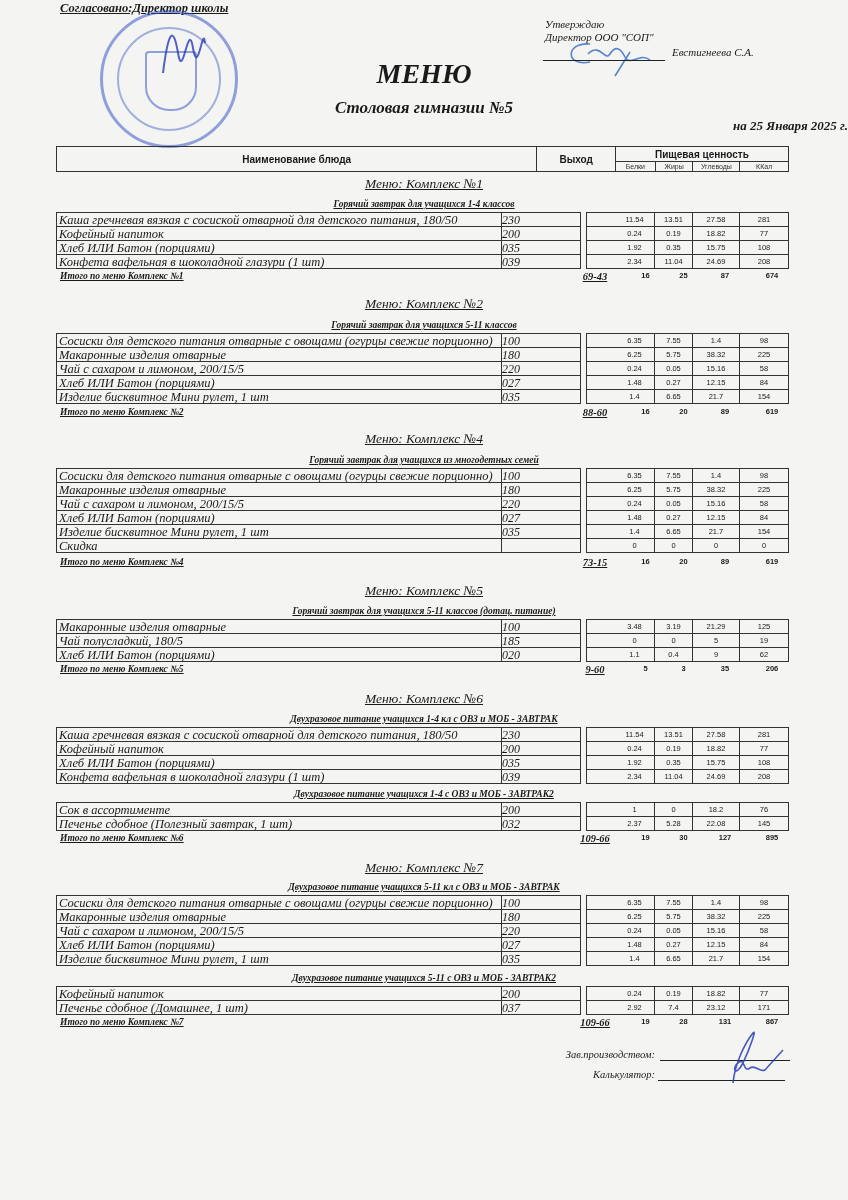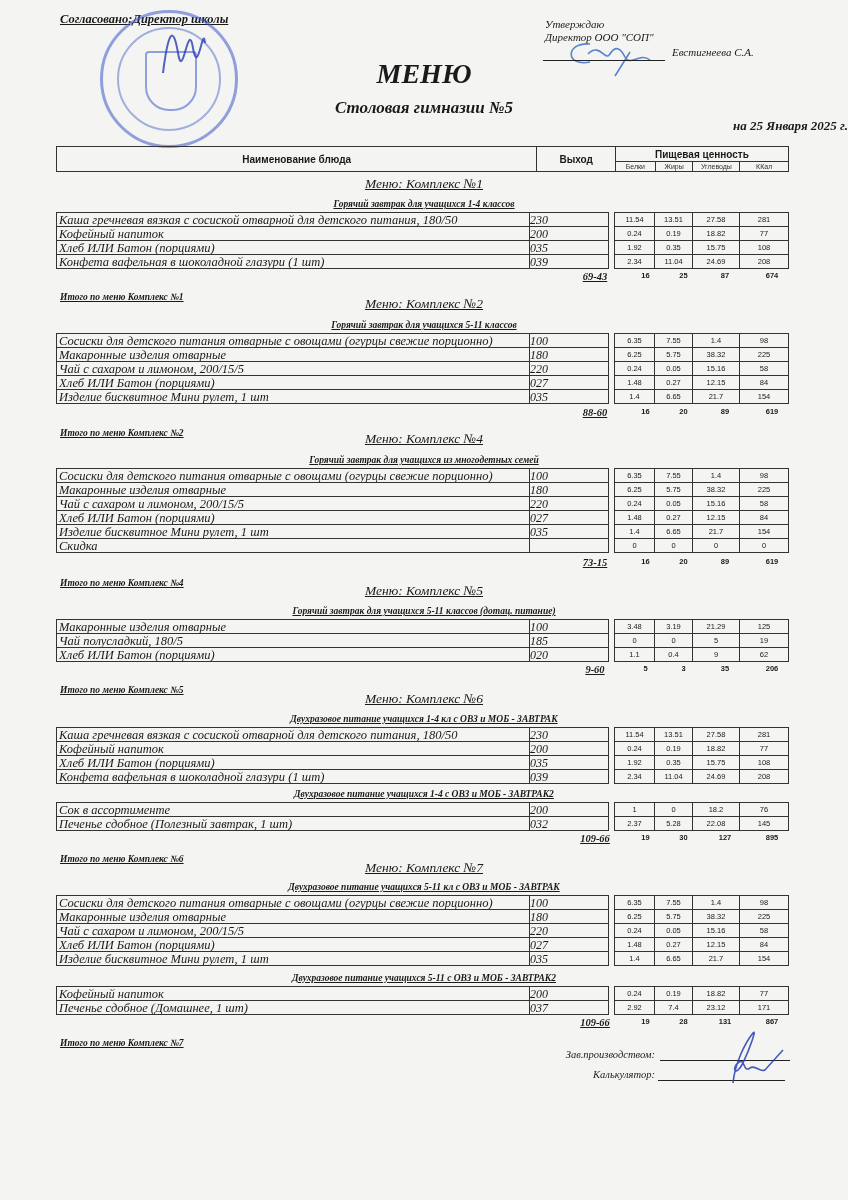--- a/index.html
+++ b/index.html
@@ -1,18 +1,18 @@
 <!DOCTYPE html>
 <html><head>
 <meta charset="utf-8">
 <style>
   html,body{margin:0;padding:0;}
   body{width:848px;height:1200px;background:#f4f4f2;position:relative;overflow:hidden;font-family:"Liberation Serif",serif;color:#1a1a1a;}
   .abs{position:absolute;}
-  .approve-left{left:60px;top:12px;font-style:italic;font-weight:bold;font-size:12.5px;text-decoration:underline;}
+  .approve-left{left:60px;top:1px;font-style:italic;font-weight:bold;font-size:12.5px;text-decoration:underline;}
   .stamp{left:100px;top:10px;width:138px;height:138px;border-radius:50%;border:3px solid rgba(60,90,200,0.55);box-sizing:border-box;}
   .stamp .inner{position:absolute;left:14px;top:14px;right:14px;bottom:14px;border-radius:50%;border:2px solid rgba(60,90,200,0.45);}
   .stamp .shield{position:absolute;left:42px;top:38px;width:48px;height:56px;border:2px solid rgba(60,90,200,0.55);border-radius:4px 4px 24px 24px;}
   .stamp .scrib{position:absolute;left:50px;top:0px;width:60px;height:70px;}
   .approve-right{left:545px;top:18px;font-style:italic;font-size:11px;line-height:13px;}
   .sign-line{left:543px;top:60px;width:122px;border-bottom:1px solid #222;}
   .sign-name{left:672px;top:46px;font-style:italic;font-size:11px;}
   .title{left:0;width:848px;top:58px;text-align:center;font-style:italic;font-weight:bold;font-size:28px;}
   .subtitle{left:0;width:848px;top:98px;text-align:center;font-style:italic;font-weight:bold;font-size:17px;}
   .date{left:0;width:848px;top:118px;text-align:right;font-style:italic;font-weight:bold;font-size:13px;}
@@ -22,23 +22,23 @@
   .hdr .big{font-size:10px;font-weight:bold;height:14px;}
   .hdr .sm{font-size:7px;height:9px;color:#333;}
   .sec-title{position:absolute;left:0;width:848px;text-align:center;font-style:italic;font-size:13.5px;text-decoration:underline;}
   .sub-title{position:absolute;left:0;width:848px;text-align:center;font-style:italic;font-weight:bold;font-size:9.5px;text-decoration:underline;}
   .items{position:absolute;left:56px;width:733px;}
   .items td{border:1.5px solid #333;height:13px;padding:0;}
   .items td.name{font-style:italic;font-size:12.5px;padding-left:2px;white-space:nowrap;overflow:hidden;line-height:12px;}
   .items td.out{width:78px;text-align:left;font-style:italic;font-size:12px;line-height:12px;}
   .items td.num{font-family:"Liberation Sans",sans-serif;font-size:7.5px;text-align:center;}
   .items td.gap{width:5px;border-top:none;border-bottom:none;}
-  .items td.c1{width:39px;} .items td.c2{width:37px;} .items td.c3{width:46px;} .items td.c4{width:48px;}
+  .items td.c1{width:39px;padding-left:28px;} .items td.c2{width:37px;} .items td.c3{width:46px;} .items td.c4{width:48px;}
   .total{position:absolute;left:60px;width:733px;height:12px;}
-  .total .lbl{position:absolute;left:0;top:0;font-style:italic;font-weight:bold;font-size:9.5px;text-decoration:underline;margin-top:21px;}
+  .total .lbl{position:absolute;left:0;top:0;font-style:italic;font-weight:bold;font-size:9.5px;text-decoration:underline;}
   .total .out{position:absolute;left:510px;width:50px;text-align:center;top:0;font-style:italic;font-weight:bold;font-size:10.5px;text-decoration:underline;}
   .total .v{position:absolute;top:0;font-family:"Liberation Sans",sans-serif;font-weight:bold;font-size:7.5px;text-align:center;}
   .footer-lbl{font-style:italic;font-size:10.5px;text-align:right;width:140px;}
   .footer-line{border-bottom:1px solid #222;width:130px;}
 </style>
 </head>
 <body>
 
 <div class="abs approve-left">Согласовано:Директор школы</div>
 <div class="abs stamp">

